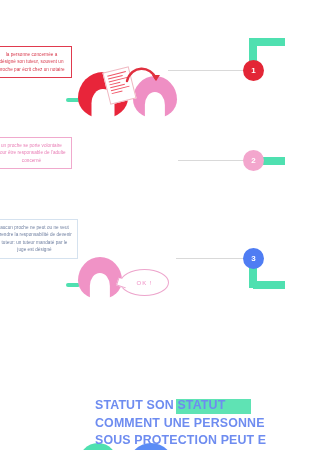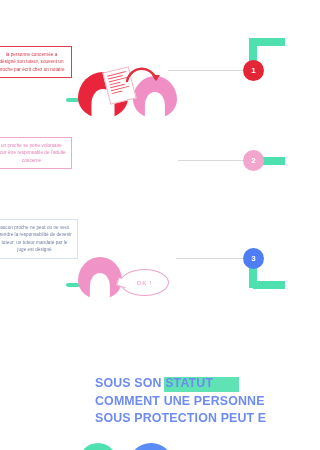--- a/index.html
+++ b/index.html
@@ -155,21 +155,21 @@
     width:230px;
     font-size:12.4px;
     font-weight:bold;
     line-height:1.42;
     color:#6e8cf0;
     letter-spacing:.15px;
     white-space:nowrap;
   }
   #headline .hl-line{position:relative;}
   #headline .hl-mark{
-    position:relative;display:inline-block;
+    position:relative;display:inline-block;margin-top:22px;
   }
   #headline .hl-mark::before{
     content:"";position:absolute;left:-1px;right:-26px;top:2px;bottom:1px;
     background:#5fe3b4;z-index:-1;
   }
 </style>
 </head>
 <body>
 
 <div class="canvas">
@@ -255,18 +255,18 @@
     <span>1</span>
   </div>
   <div class="num-circle" id="num-2">
     <span>2</span>
   </div>
   <div class="num-circle" id="num-3">
     <span>3</span>
   </div>
 
   <div id="headline">
-    <div class="hl-line"><span>SOUS SON </span><span class="hl-mark">STATUT</span></div>
+    <div class="hl-line"><span>STATUT SON </span><span class="hl-mark">STATUT</span></div>
     <div class="hl-line">COMMENT UNE PERSONNE</div>
     <div class="hl-line">SOUS PROTECTION PEUT E</div>
   </div>
 
 </div>
 
 </body></html>

